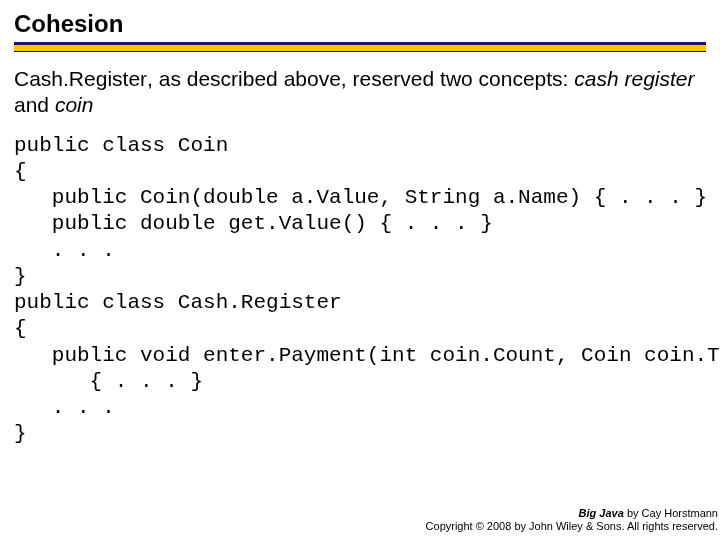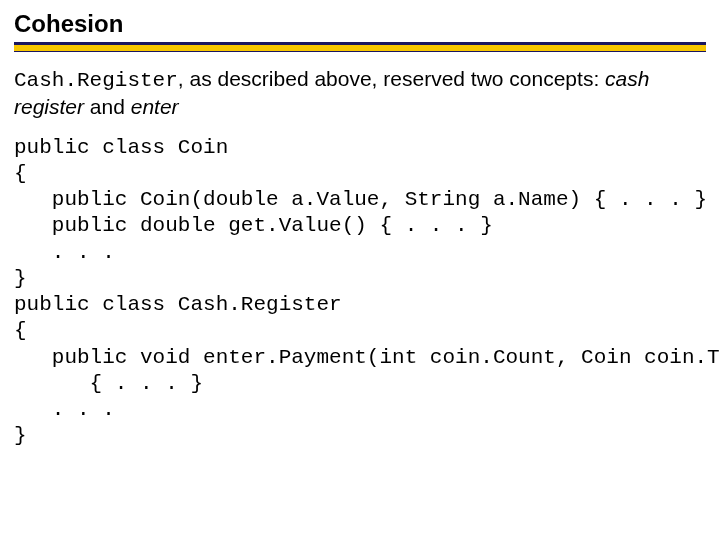--- a/index.html
+++ b/index.html
@@ -41,21 +41,21 @@
     border: none;
     border-top: 1px solid #1a165f;
     margin: 0;
   }
   .body-text {
     font-size: 21px;
     line-height: 1.25;
     margin: 0 0 14px 0;
   }
   .mono {
-    font-family: Liberation Mono, monospace;
+    font-family: Liberation Sans, sans-serif;
   }
   .italic {
     font-style: italic;
   }
   .code-block {
     font-family: "Courier New", Courier, monospace;
     font-size: 21px;
     line-height: 1.25;
     white-space: pre;
     margin: 0;
@@ -81,31 +81,37 @@
 
   <h1 class="title">Cohesion</h1>
 
   <div class="rule-group">
     <hr class="rule-dark">
     <hr class="rule-gold">
     <hr class="rule-thin">
   </div>
 
   <p class="body-text">
-    <span class="mono">Cash.Register</span><span>, as described above, reserved two concepts: </span><span class="italic">cash register</span><span> and </span><span class="italic">enter</span>
+    <span class="mono">Cash.Register</span><span>, as described above, reserved two concepts: </span><span class="italic">cash register</span><span> and </span><span class="italic">coin</span>
   </p>
 
 
   <pre class="code-block">public class Coin
 {
    public Coin(double a.Value, String a.Name) { . . . }
    public double get.Value() { . . . }
    . . .
 }
 public class Cash.Register
 {
    public void enter.Payment(int coin.Count, Coin coin.Type)
       { . . . }
    . . .
 }</pre>
 
+  <div class="footer">
+    <div>
+      <span class="book">Big Java</span><span> by Cay Horstmann</span>
+    </div>
+    <div>Copyright © 2008 by John Wiley &amp; Sons.  All rights reserved.</div>
+  </div>
 
 </div>
 
 </body></html>

